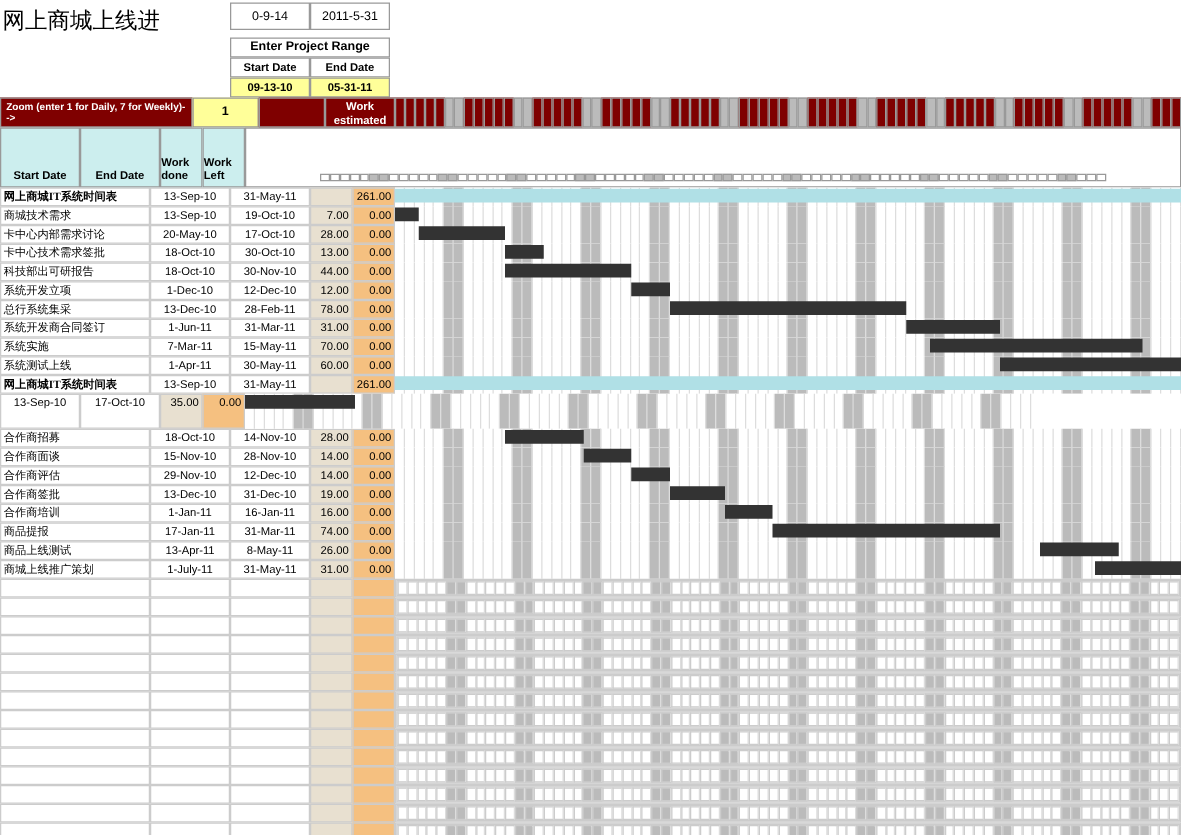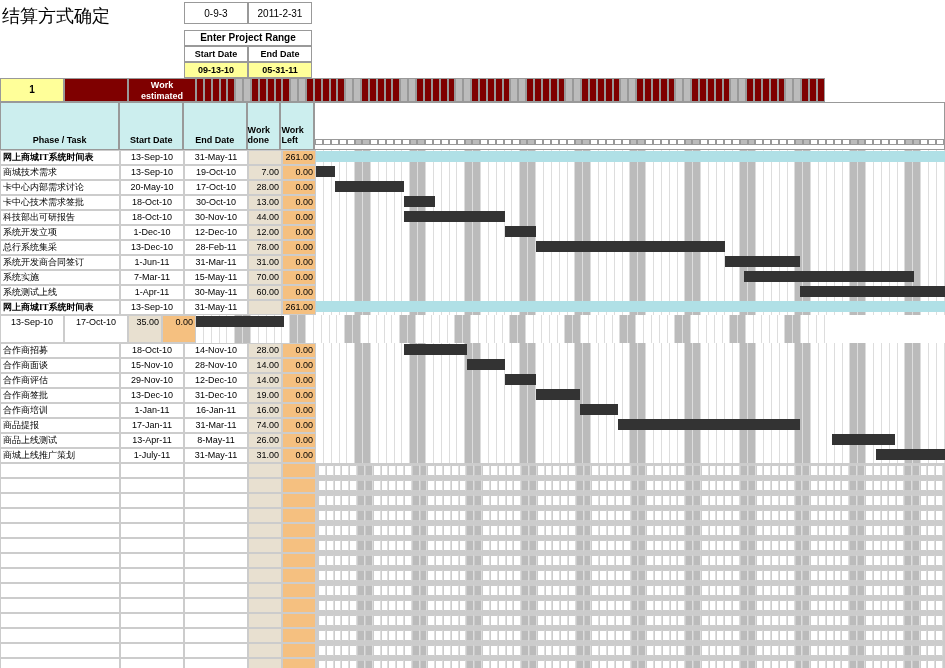--- a/index.html
+++ b/index.html
@@ -52,36 +52,37 @@
   .gt-gray { background:#bbb; }
 
   .gantt-mid-strip { flex:1; height:48px; display:flex; }
   .gm-cell { border:1px solid #ccc; }
   .gm-gray { background:#bbb; }
 </style>
 </head>
 <body>
 
 <div class="top-row">
-  <div class="title-box">结算方式确定</div>
-  <div class="date-box">0-9-3</div>
-  <div class="date-box">2011-2-31</div>
+  <div class="title-box">网上商城上线进</div>
+  <div class="date-box">0-9-14</div>
+  <div class="date-box">2011-5-31</div>
 </div>
 
 <div class="range-header">Enter Project Range</div>
 <div class="range-sub">
   <div>Start Date</div>
   <div>End Date</div>
 </div>
 <div class="range-val">
   <div>09-13-10</div>
   <div>05-31-11</div>
 </div>
 
 <div class="hdr-row">
+  <div class="zoom-label">Zoom (enter 1 for Daily, 7 for Weekly)--&gt;</div>
   <div class="zoom-val">1</div>
   <div class="zoom-blank"></div>
   <div class="work-est">Work estimated</div>
   <div class="gantt-top-strip" id="gts">
       <div class="gt-cell gt-red" style="width: 7.8625px;"></div>
       <div class="gt-cell gt-red" style="width: 7.8625px;"></div>
       <div class="gt-cell gt-red" style="width: 7.8625px;"></div>
       <div class="gt-cell gt-red" style="width: 7.8625px;"></div>
       <div class="gt-cell gt-red" style="width: 7.8625px;"></div>
       <div class="gt-cell gt-gray" style="width: 7.8625px;"></div>
@@ -156,21 +157,20 @@
       <div class="gt-cell gt-red" style="width: 7.8625px;"></div>
       <div class="gt-cell gt-gray" style="width: 7.8625px;"></div>
       <div class="gt-cell gt-gray" style="width: 7.8625px;"></div>
       <div class="gt-cell gt-red" style="width: 7.8625px;"></div>
       <div class="gt-cell gt-red" style="width: 7.8625px;"></div>
       <div class="gt-cell gt-red" style="width: 7.8625px;"></div>
     </div>
 </div>
 
 <div class="colhdr-row">
-  <div class="ch-phase">Phase / Task</div>
   <div class="ch-sd">Start Date</div>
   <div class="ch-ed">End Date</div>
   <div class="ch-wd">Work done</div>
   <div class="ch-wl">Work Left</div>
   <div class="gantt-mid-strip" id="gms">
       <div class="gm-cell" style="width: 7.8625px;"></div>
       <div class="gm-cell" style="width: 7.8625px;"></div>
       <div class="gm-cell" style="width: 7.8625px;"></div>
       <div class="gm-cell" style="width: 7.8625px;"></div>
       <div class="gm-cell" style="width: 7.8625px;"></div>

